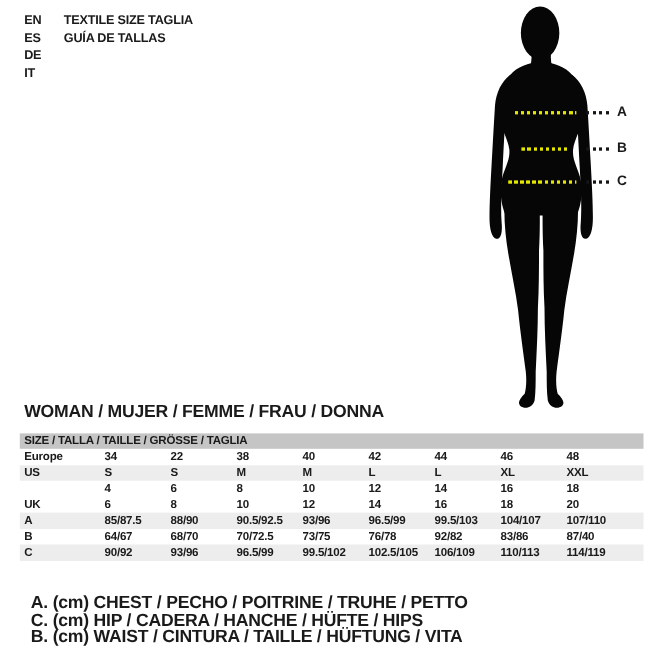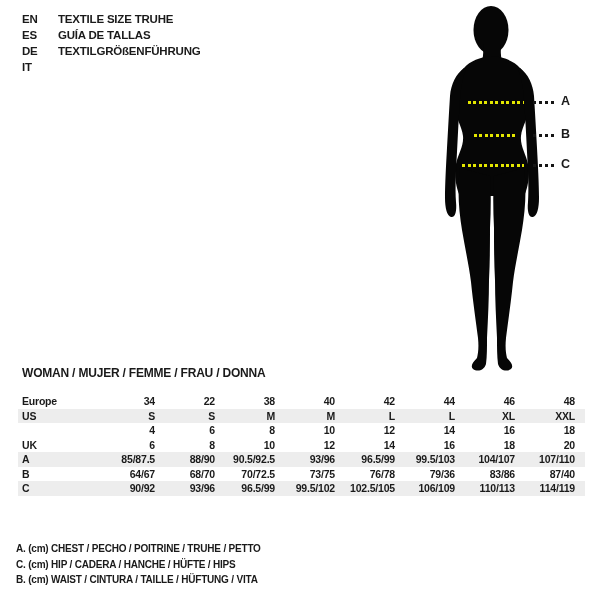--- a/index.html
+++ b/index.html
@@ -28,50 +28,49 @@
   .mline-c{top:164px}
   .dash{position:absolute;top:0;height:2.5px}
   .dash.yellow{background:repeating-linear-gradient(90deg,var(--dash-yellow) 0 3px,transparent 3px 5.5px)}
   .mline-a .yellow{left:48px;width:56px}
   .mline-b .yellow{left:54px;width:43px}
   .mline-c .yellow{left:42px;width:62px}
   .dash.black{left:113px;width:24px;background:repeating-linear-gradient(90deg,#151515 0 2.5px,transparent 2.5px 6px)}
   .mlabel{position:absolute;left:141px;top:-7px;font-size:12.5px;letter-spacing:0}
 
   
-  .subtitle{position:absolute;left:22px;top:366px;font-size:12px;letter-spacing:-0.2px;white-space:nowrap}
+  .subtitle{position:absolute;left:22px;top:366px;font-size:16px;letter-spacing:-0.2px;white-space:nowrap}
 
   
   .size-table{position:absolute;left:18px;top:394px;width:567px}
   .t-head{height:14px;line-height:14px;background:var(--bar);padding-left:4px;font-size:10.5px;letter-spacing:-0.2px}
   .t-row{display:flex;height:14.5px;line-height:14.5px;font-size:10.5px;letter-spacing:-0.2px;padding-right:10px}
   .t-row.shaded{background:var(--stripe)}
   .t-label{width:77px;flex:none;padding-left:4px}
-  .t-cell{flex:1;text-align:right;white-space:nowrap}
+  .t-cell{flex:1;text-align:left;white-space:nowrap}
 
   
-  .legend{position:absolute;left:16px;top:541px;font-size:10px;line-height:15.5px;letter-spacing:-0.2px;white-space:nowrap}
+  .legend{position:absolute;left:28px;top:541px;font-size:16px;line-height:15.5px;letter-spacing:-0.2px;white-space:nowrap}
 </style>
 </head>
 <body>
 
 <div class="canvas">
 
   <section class="lang-block" id="langs">
       <div class="lang-row">
         <span class="lang-code">EN</span>
-        <span>TEXTILE SIZE TRUHE</span>
+        <span>TEXTILE SIZE TAGLIA</span>
       </div>
       <div class="lang-row">
         <span class="lang-code">ES</span>
         <span>GUÍA DE TALLAS</span>
       </div>
       <div class="lang-row">
         <span class="lang-code">DE</span>
-        <span>TEXTILGRÖßENFÜHRUNG</span>
       </div>
       <div class="lang-row">
         <span class="lang-code">IT</span>
       </div>
     </section>
 
   <section class="figure">
     <svg width="104" height="380" viewBox="0 0 104 380" aria-hidden="true">
       <g fill="#060606">
         <ellipse cx="51" cy="30" rx="17.5" ry="24"></ellipse>
@@ -97,20 +96,21 @@
     <div class="mline mline-c">
       <span class="dash yellow"></span>
       <span class="dash black"></span>
       <span class="mlabel">C</span>
     </div>
   </section>
 
   <div class="subtitle">WOMAN / MUJER / FEMME / FRAU / DONNA</div>
 
   <section class="size-table">
+    <div class="t-head">SIZE / TALLA / TAILLE / GRÖSSE / TAGLIA</div>
     <div id="rows">
         <div class="t-row">
           <span class="t-label">Europe</span>
           <span class="t-cell">34</span>
           <span class="t-cell">22</span>
           <span class="t-cell">38</span>
           <span class="t-cell">40</span>
           <span class="t-cell">42</span>
           <span class="t-cell">44</span>
           <span class="t-cell">46</span>
@@ -160,21 +160,21 @@
           <span class="t-cell">104/107</span>
           <span class="t-cell">107/110</span>
         </div>
         <div class="t-row">
           <span class="t-label">B</span>
           <span class="t-cell">64/67</span>
           <span class="t-cell">68/70</span>
           <span class="t-cell">70/72.5</span>
           <span class="t-cell">73/75</span>
           <span class="t-cell">76/78</span>
-          <span class="t-cell">79/36</span>
+          <span class="t-cell">92/82</span>
           <span class="t-cell">83/86</span>
           <span class="t-cell">87/40</span>
         </div>
         <div class="t-row shaded">
           <span class="t-label">C</span>
           <span class="t-cell">90/92</span>
           <span class="t-cell">93/96</span>
           <span class="t-cell">96.5/99</span>
           <span class="t-cell">99.5/102</span>
           <span class="t-cell">102.5/105</span>

